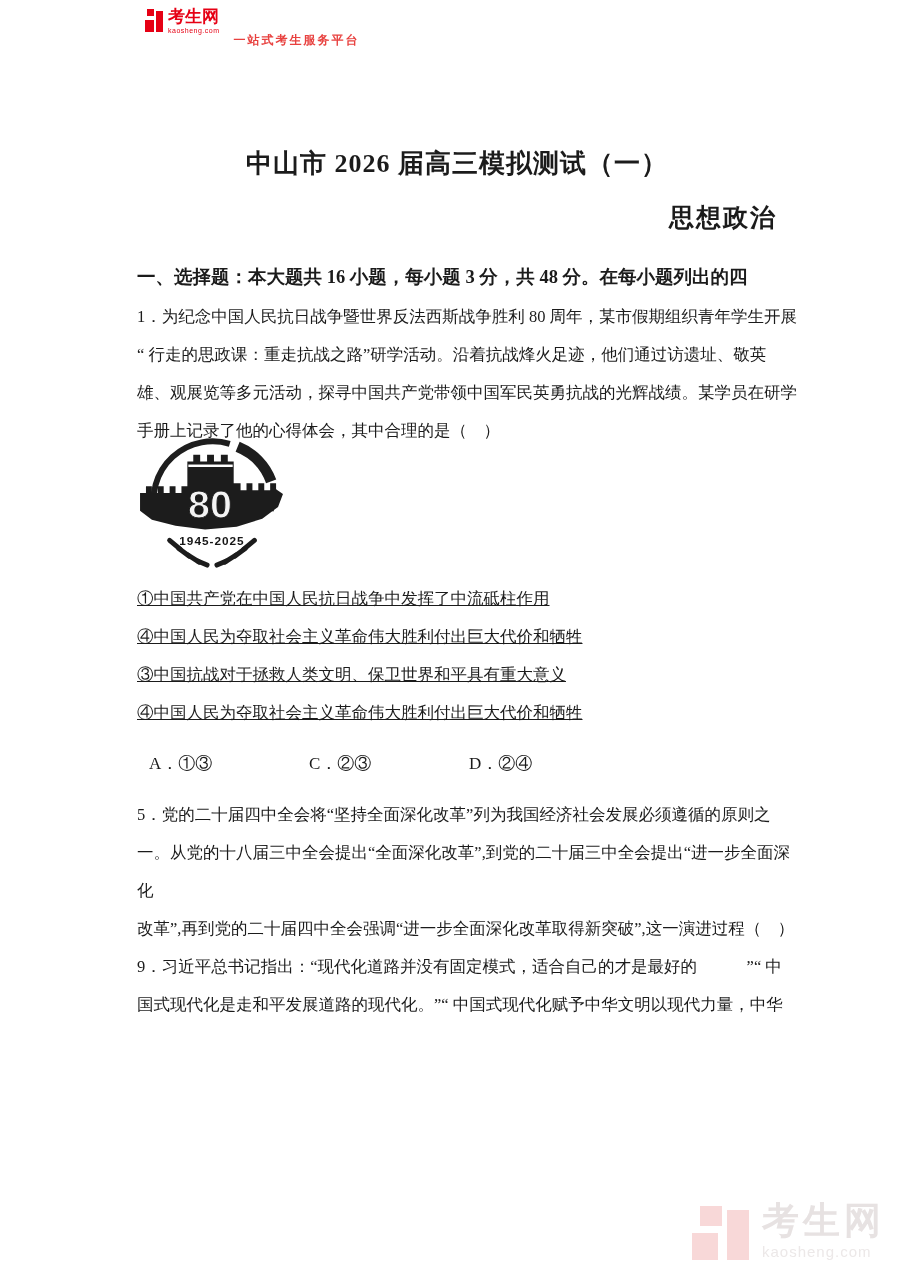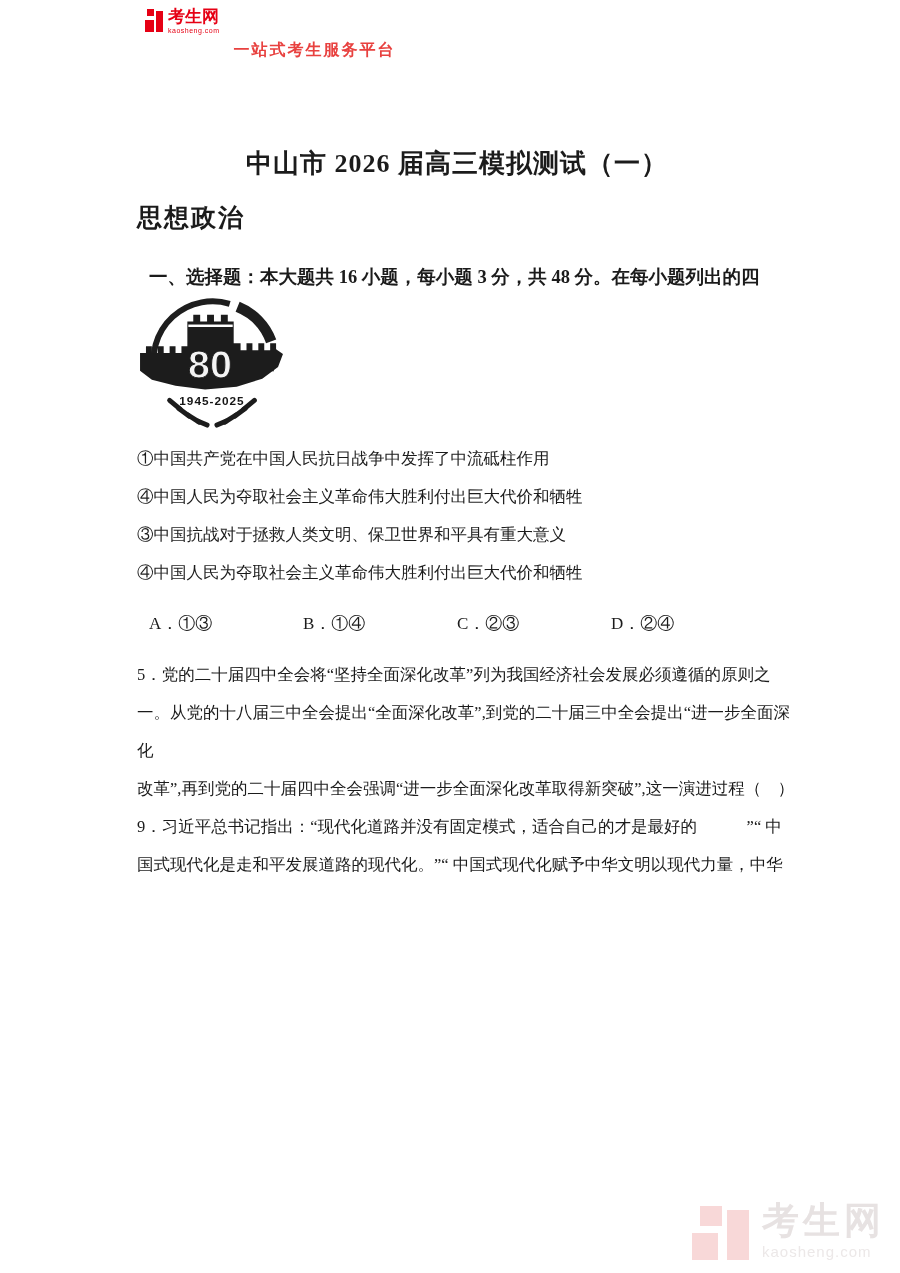--- a/index.html
+++ b/index.html
@@ -10,37 +10,37 @@
   .site-header{position:absolute;top:8px;left:145px;display:flex;align-items:flex-start;}
   .logo-icon{position:relative;width:18px;height:32px;margin-right:5px;}
   .logo-icon i{position:absolute;background:#e60014;}
   .logo-icon .b1{left:2px;top:1px;width:7px;height:7px;}
   .logo-icon .b2{left:0;top:12px;width:9px;height:12px;}
   .logo-icon .b3{left:11px;top:3px;width:7px;height:21px;}
   .brand-text{display:flex;flex-direction:column;line-height:1;}
   .brand-name{color:#e60014;font-weight:bold;font-size:17px;font-family:"Liberation Sans","DejaVu Sans",sans-serif;}
   .brand-domain{color:#e60014;font-size:7px;letter-spacing:.5px;margin-top:2px;
                 font-family:"Liberation Sans","DejaVu Sans",sans-serif;}
-  .tagline{color:#e8413f;font-size:16px;font-weight:bold;letter-spacing:2px;margin:32px 0 0 14px;
+  .tagline{color:#e8413f;font-size:12px;font-weight:bold;letter-spacing:2px;margin:24px 0 0 14px;
            font-family:Liberation Sans, sans-serif;}
 
   
   .content{position:absolute;left:137px;top:0;width:640px;}
   .doc-title{margin:146px 0 8px;text-align:center;font-size:26px;font-weight:bold;letter-spacing:1px;}
-  .doc-subtitle{margin:20px 0 0;text-align:left;font-size:25px;font-weight:bold;letter-spacing:2px;}
+  .doc-subtitle{margin:20px 0 0;text-align:right;font-size:25px;font-weight:bold;letter-spacing:2px;}
   .section-intro{margin-top:22px;font-weight:bold;font-size:18.5px;}
-  .section-intro .bline{height:42px;line-height:42px;white-space:nowrap;margin:12px;}
+  .section-intro .bline{height:42px;line-height:42px;white-space:nowrap;margin:0;}
   .stem .line,.item{height:38px;line-height:38px;font-size:16.5px;white-space:nowrap;margin:0;}
   .items-q2 .item{height:37px;line-height:37px;}
   .choices{display:flex;height:40px;line-height:40px;font-size:17px;margin:12px;}
   .choices span{width:160px;}
 
   
   .emblem{margin:-18px 0 0 0;width:150px;height:138px;display:block;}
-  .after-emblem{margin-top:10px;}
+  .after-emblem{margin-top:10px;text-decoration:underline;}
 
   
   .watermark{position:absolute;left:692px;top:1202px;display:flex;align-items:flex-start;}
   .wm-icon{position:relative;width:62px;height:60px;margin-right:8px;}
   .wm-icon i{position:absolute;background:#f8d8d8;}
   .wm-icon .b1{left:8px;top:4px;width:22px;height:20px;}
   .wm-icon .b2{left:0;top:31px;width:26px;height:27px;}
   .wm-icon .b3{left:35px;top:8px;width:22px;height:50px;}
   .wm-text{display:flex;flex-direction:column;line-height:1;}
   .wm-name{color:#e7e2e2;font-size:37px;font-weight:bold;letter-spacing:4px;
@@ -69,20 +69,26 @@
   <div class="content">
 
     <h1 class="doc-title">中山市 2026 届高三模拟测试（一）</h1>
     <h2 class="doc-subtitle">思想政治</h2>
 
     <div class="section-intro">
       <p class="bline">一、选择题：本大题共 16 小题，每小题 3 分，共 48 分。在每小题列出的四</p>
     </div>
 
     <div>
+      <div class="stem">
+        <p class="line">1．为纪念中国人民抗日战争暨世界反法西斯战争胜利 80 周年，某市假期组织青年学生开展</p>
+        <p class="line">“ 行走的思政课：重走抗战之路”研学活动。沿着抗战烽火足迹，他们通过访遗址、敬英</p>
+        <p class="line">雄、观展览等多元活动，探寻中国共产党带领中国军民英勇抗战的光辉战绩。某学员在研学</p>
+        <p class="line">手册上记录了他的心得体会，其中合理的是（　）</p>
+      </div>
 
       <svg class="emblem" viewBox="0 0 150 140">
 
         <path d="M17 82 A 60 60 0 0 1 93 12" fill="none" stroke="#1e1e1e" stroke-width="6"></path>
 
         <path d="M101 15 A 60 60 0 0 1 135 50" fill="none" stroke="#1e1e1e" stroke-width="11"></path>
 
         <path d="M137.5 58 A 60 60 0 0 1 135 80" fill="none" stroke="#1e1e1e" stroke-width="5"></path>
 
         <path d="M2 80 L2 62 8 62 8 55 14 55 14 62 20 62 20 55 26 55 26 62 32 62 32 55 38 55 38 62 44 62 44 55 50 55 50 30 56 30 56 23 63 23 63 30 70 30 70 23 77 23 77 30 84 30 84 23 91 23 91 30 97 30 97 52 104 52 104 59 110 59 110 52 116 52 116 59 122 59 122 52 128 52 128 59 134 59 134 52 140 52 140 58 147 63 142 76 126 88 100 96 68 99 38 95 14 89 Z" fill="#1c1c1c"></path>
@@ -106,21 +112,20 @@
       </svg>
 
       <div class="after-emblem">
         <p class="item">①中国共产党在中国人民抗日战争中发挥了中流砥柱作用</p>
         <p class="item">④中国人民为夺取社会主义革命伟大胜利付出巨大代价和牺牲</p>
         <p class="item">③中国抗战对于拯救人类文明、保卫世界和平具有重大意义</p>
         <p class="item">④中国人民为夺取社会主义革命伟大胜利付出巨大代价和牺牲</p>
       </div>
       <div class="choices">
         <span>A．①③</span>
-        <span>B．①④</span>
         <span>C．②③</span>
         <span>D．②④</span>
       </div>
     </div>
 
     <div>
       <div class="stem">
         <p class="line">5．党的二十届四中全会将“坚持全面深化改革”列为我国经济社会发展必须遵循的原则之</p>
         <p class="line">一。从党的十八届三中全会提出“全面深化改革”,到党的二十届三中全会提出“进一步全面深</p>
         <p class="line">化</p>

